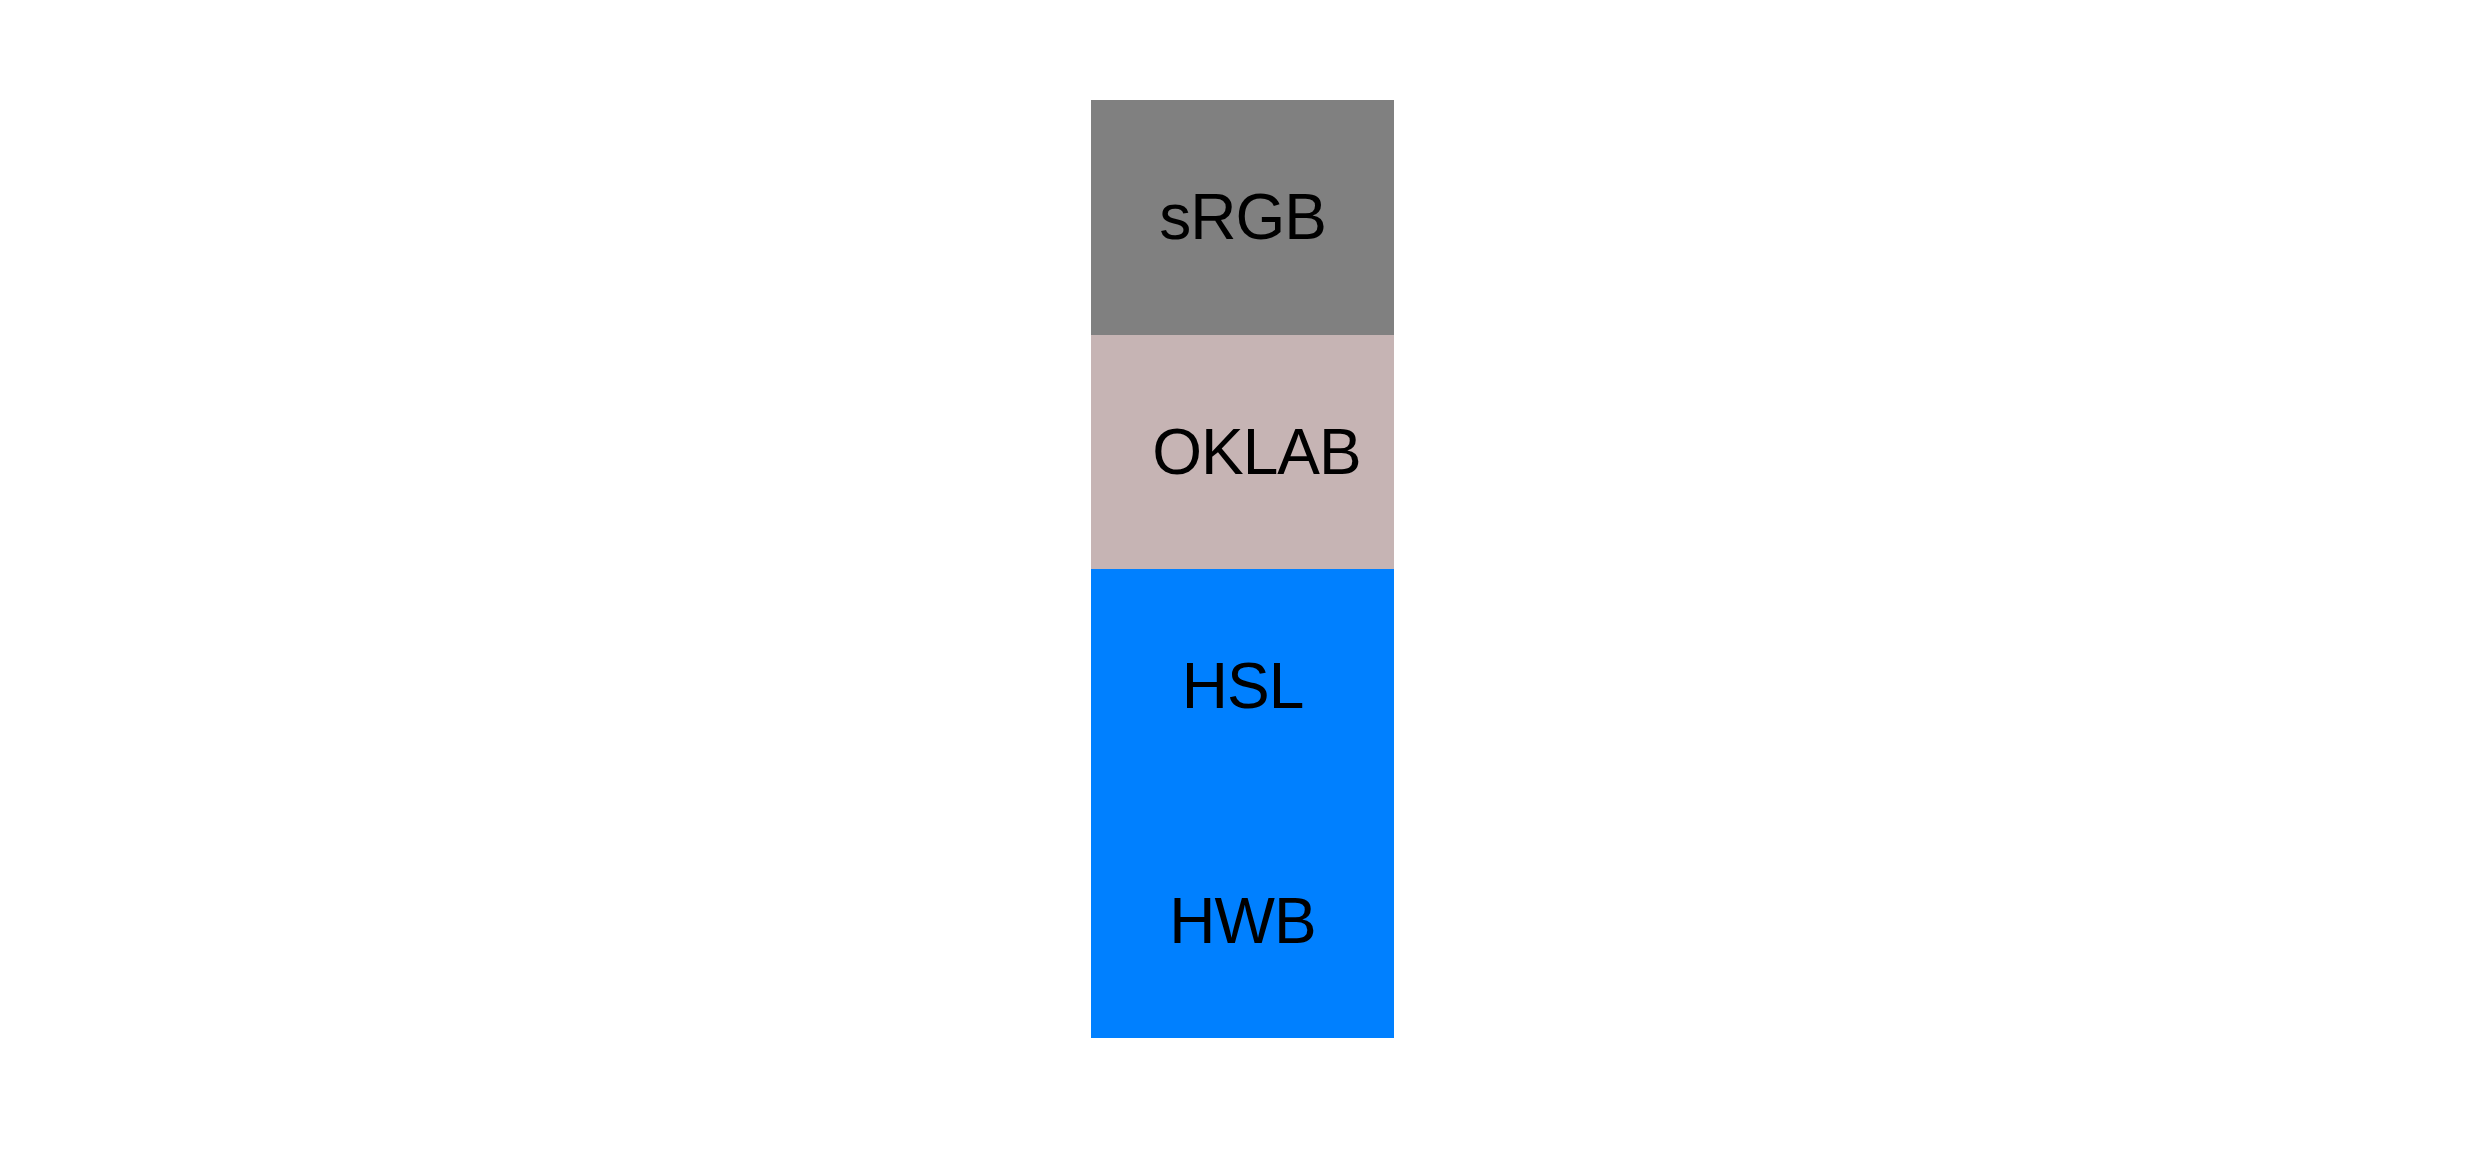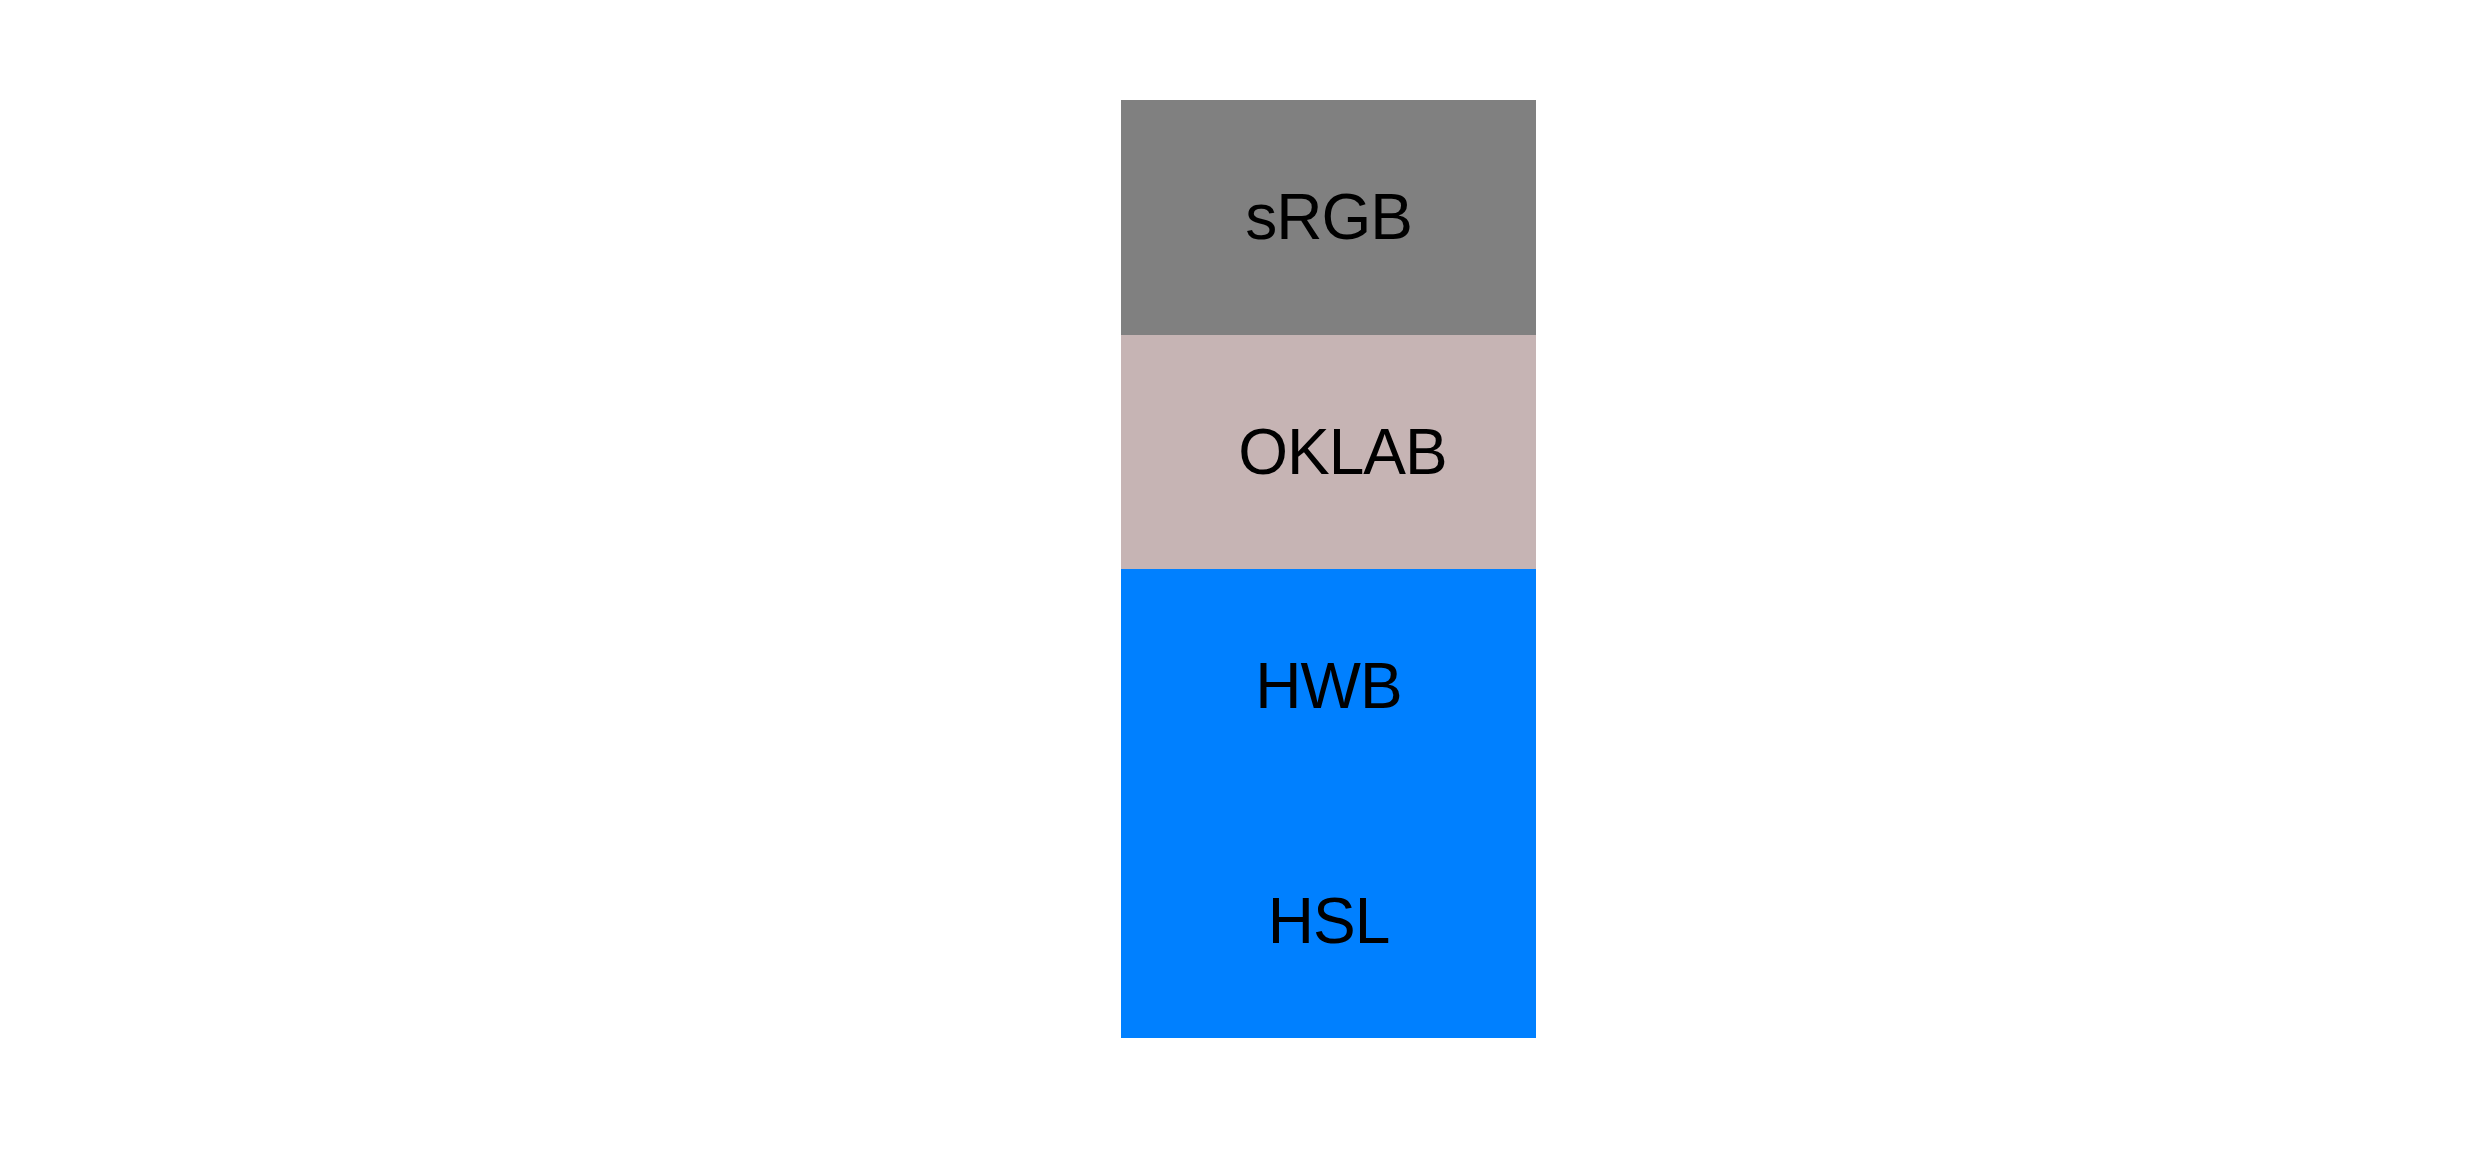--- a/index.html
+++ b/index.html
@@ -9,23 +9,23 @@
   body {
     width: 2482px;
     height: 1150px;
     background: #ffffff;
     overflow: hidden;
     position: relative;
     font-family: "Liberation Sans", sans-serif;
   }
   .swatch-stack {
     position: absolute;
-    left: 1121px;
+    left: 1091px;
     top: 100px;
-    width: 415px;
+    width: 303px;
     height: 938px;
     display: flex;
     flex-direction: column;
   }
   .swatch {
     flex: 1 1 0;
     display: flex;
     align-items: center;
     justify-content: center;
   }
@@ -45,20 +45,20 @@
 
   <div class="swatch" style="background-color: rgb(128, 128, 128);">
     <span class="swatch-label" style="color: rgb(0, 0, 0);">sRGB</span>
   </div>
 
   <div class="swatch" style="background-color: rgb(198, 180, 180); padding-left: 28px;">
     <span class="swatch-label" style="color: rgb(0, 0, 0);">OKLAB</span>
   </div>
 
   <div class="swatch" style="background-color: rgb(0, 128, 255);">
-    <span class="swatch-label" style="color: rgb(0, 0, 0);">HWB</span>
+    <span class="swatch-label" style="color: rgb(0, 0, 0);">HSL</span>
   </div>
 
   <div class="swatch" style="background-color: rgb(0, 128, 255);">
-    <span class="swatch-label" style="color: rgb(0, 0, 0);">HSL</span>
+    <span class="swatch-label" style="color: rgb(0, 0, 0);">HWB</span>
   </div>
 
 </div>
 
 </body></html>

